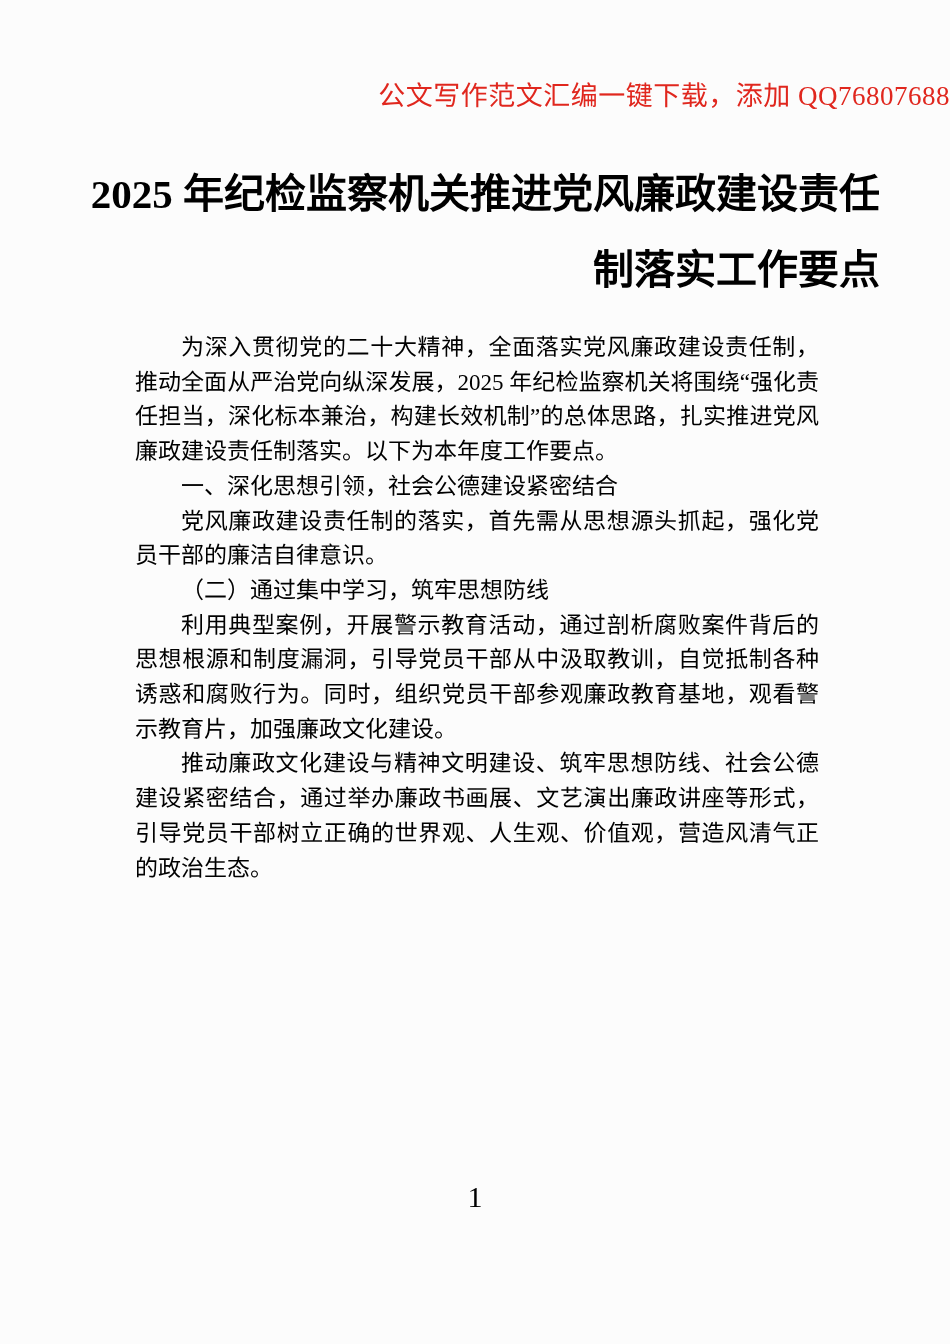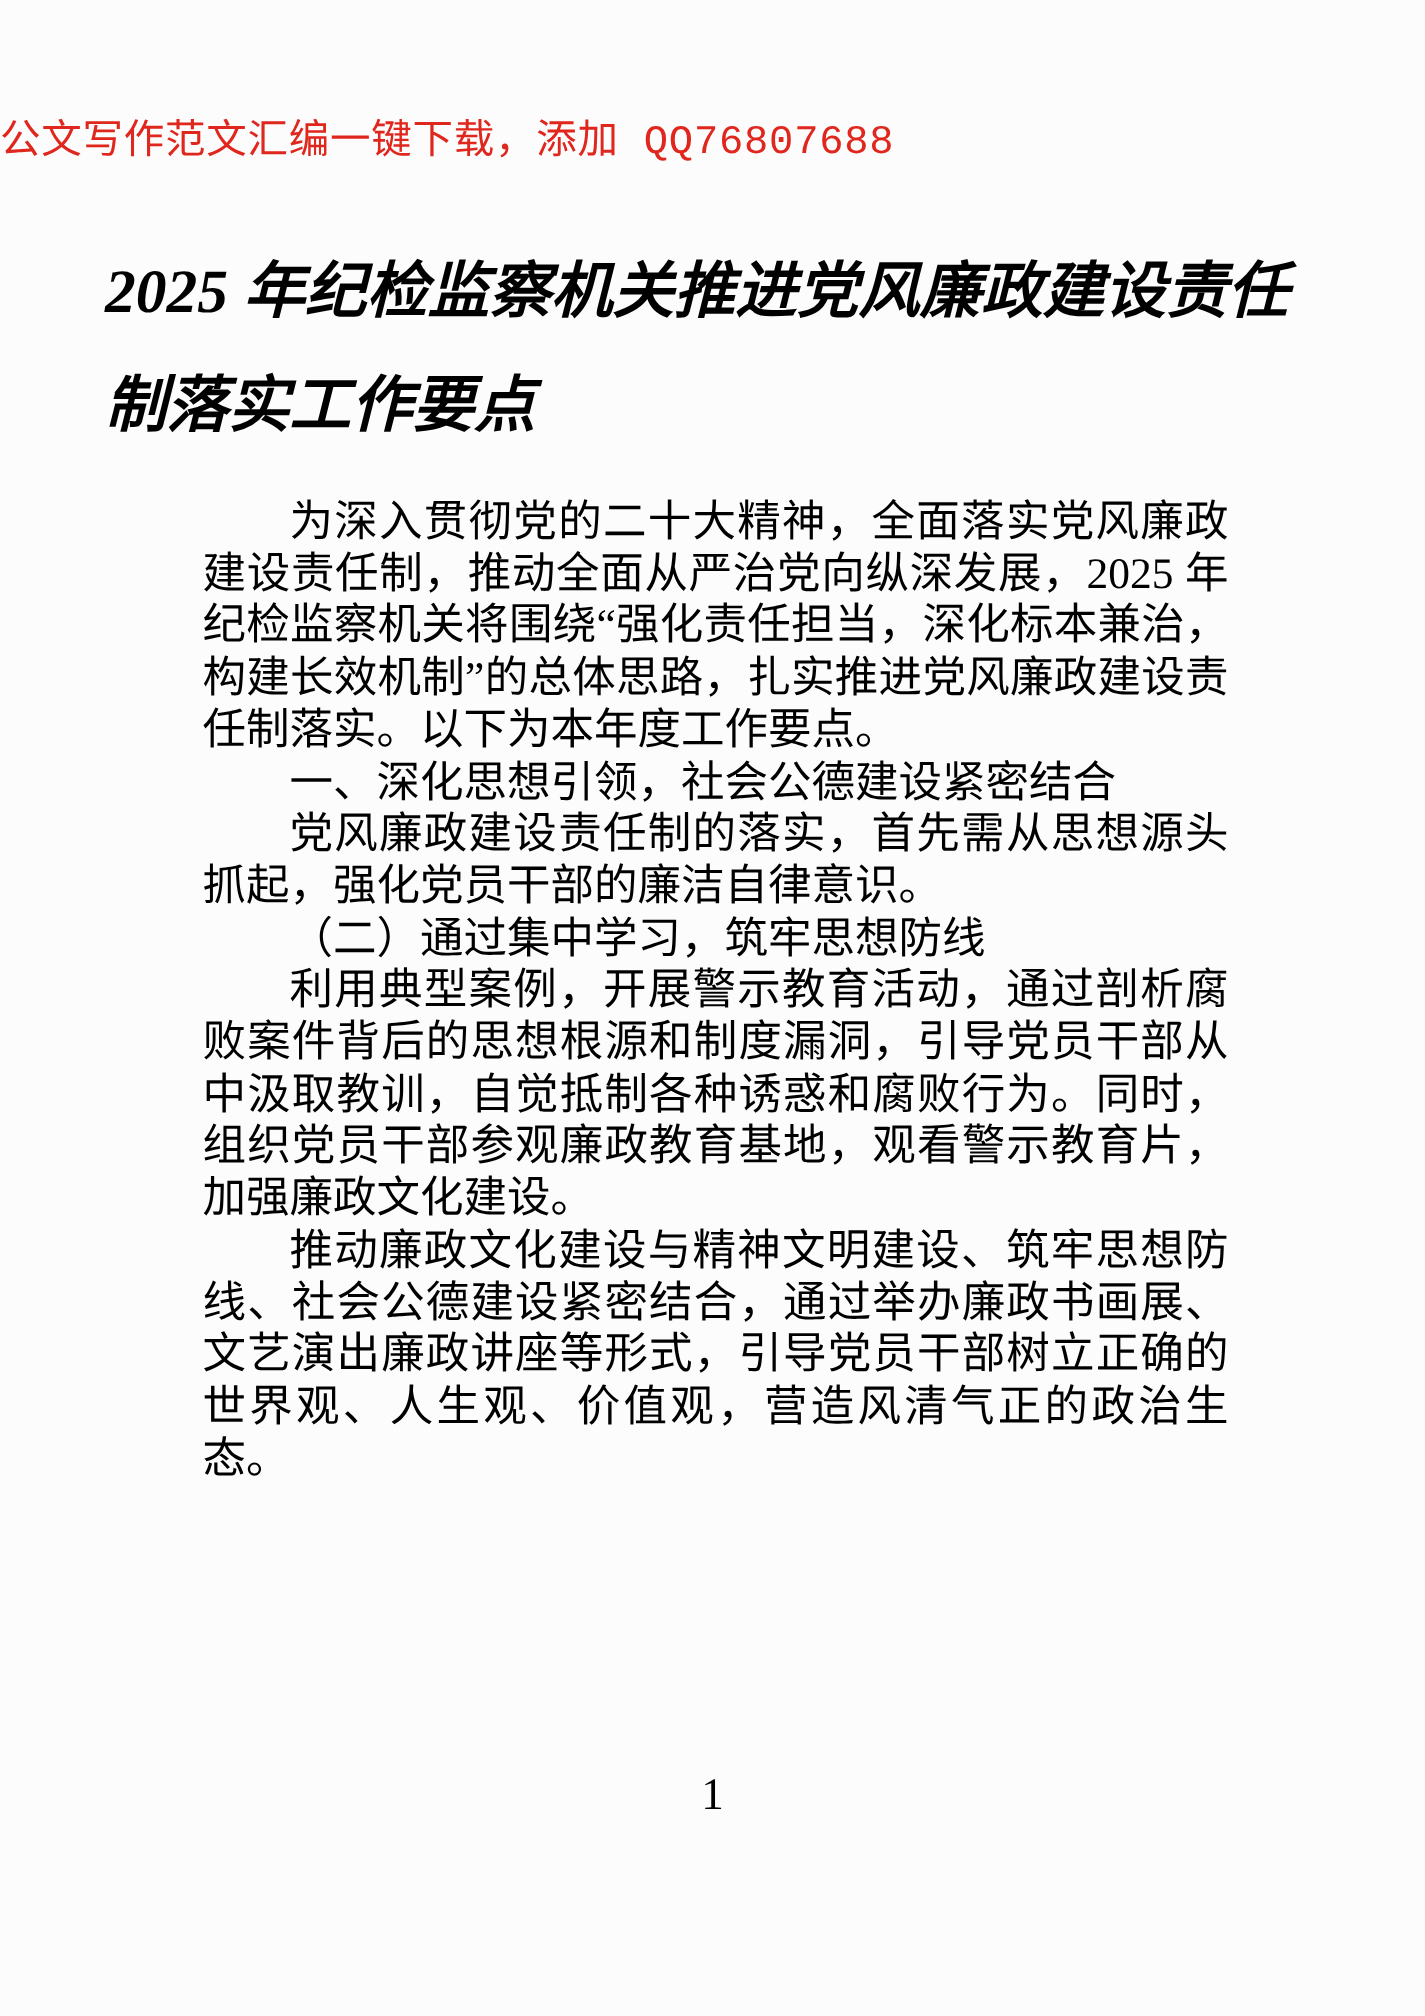--- a/index.html
+++ b/index.html
@@ -14,47 +14,46 @@
     color: var(--text-black, #000000);
     font-family: "Liberation Serif", "DejaVu Serif", serif;
     overflow: hidden;
   }
 
   .notice {
     position: absolute;
     top: 80px;
     left: 0;
     width: 100%;
-    text-align: left;
+    text-align: right;
     font-size: 27px;
     line-height: 33px;
     letter-spacing: 0.5px;
     color: var(--notice-red, #e0271e);
-    font-family: Liberation Mono, monospace;
+    font-family: Liberation Serif, serif;
   }
 
   .title {
     position: absolute;
     top: 156px;
     left: 70px;
     width: 810px;
-    text-align: left;
+    text-align: right;
     font-weight: bold;
     font-size: 41px;
     line-height: 76px;
     font-family: "Liberation Serif", "DejaVu Serif", serif;
-    font-style: italic;
   }
 
   .content {
     position: absolute;
     top: 331px;
     left: 135px;
     width: 684px;
-    font-size: 29px;
+    font-size: 23px;
     line-height: 34.7px;
     text-align: justify;
     text-justify: inter-character;
     font-family: "Liberation Serif", "DejaVu Serif", serif;
   }
 
   .content p {
     margin: 0;
     text-indent: 2em;
     text-align-last: left;

